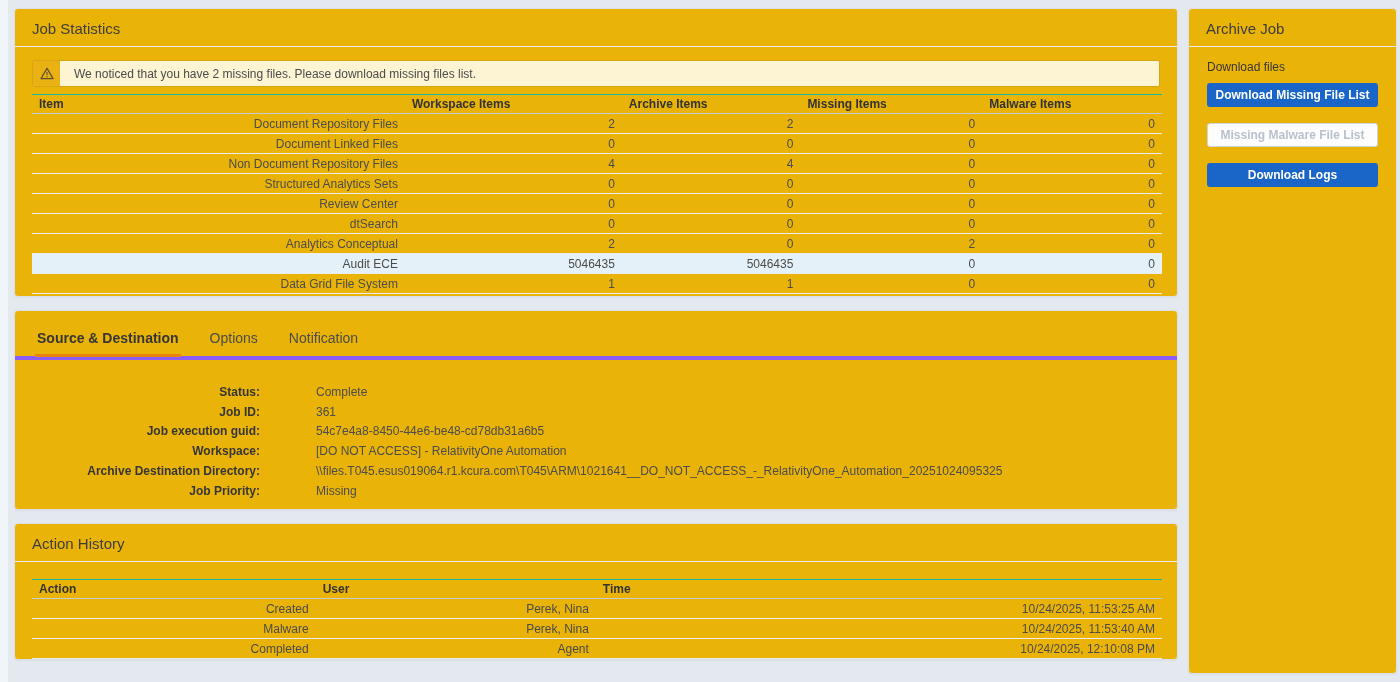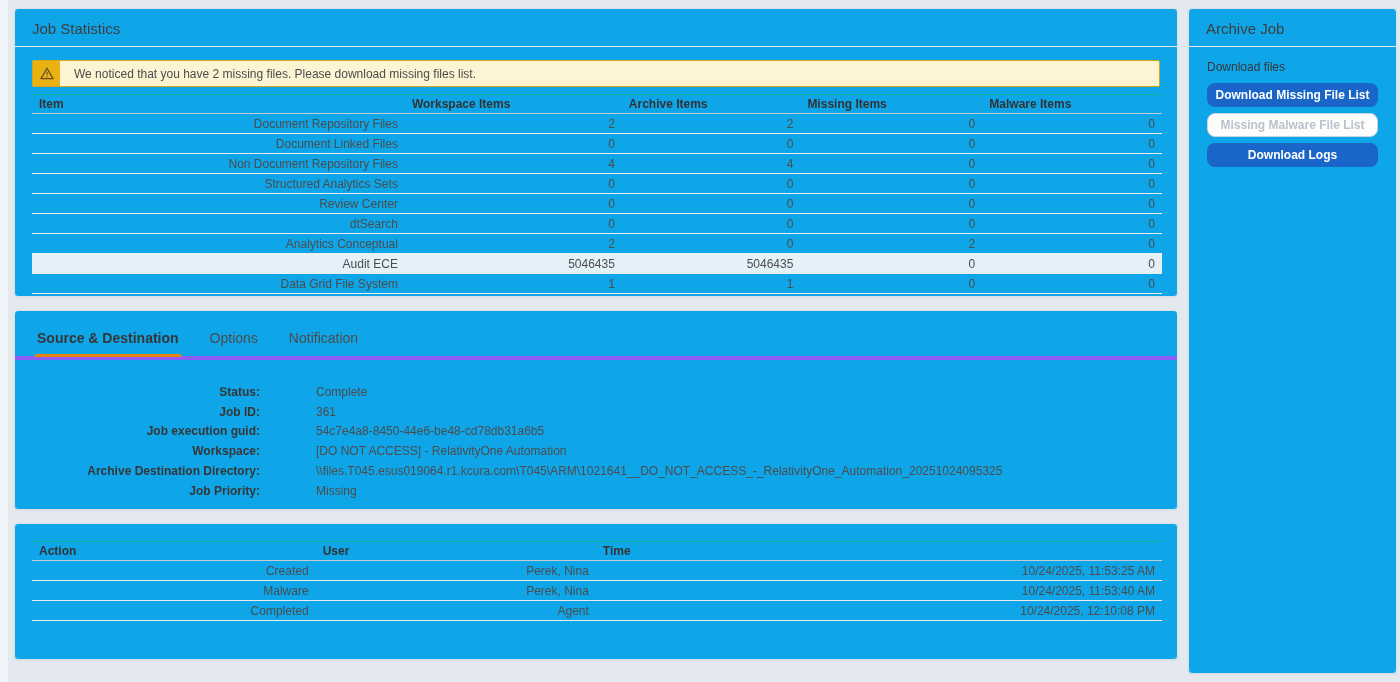--- a/index.html
+++ b/index.html
@@ -4,21 +4,21 @@
 <style>
   * { box-sizing: border-box; margin: 0; padding: 0; }
   html,body { font-family: "Liberation Sans", sans-serif; }
   .page {
     position: relative; width: 1400px; height: 682px;
     background: #e4e9ef; overflow: hidden;
   }
   .left-strip { position:absolute; left:0; top:0; width:8px; height:682px; background:#f0f5f9; }
   .main-col { position:absolute; left:14px; top:8px; width:1164px; }
   .card {
-    background:#0ea5e9; border:1px solid #dde1e7; border-radius:4px;
+    background:#eab308; border:1px solid #dde1e7; border-radius:4px;
     box-shadow: 0 1px 2px rgba(60,70,90,.06);
   }
   .card-title {
     font-size:15px; color:#3e3e3e; padding:11px 17px 9px;
     border-bottom:1px solid #e9ebee;
   }
   
   .stats-card { height:289px; overflow:hidden; }
   .warning-banner {
     margin:13px 17px 0; height:27px; display:flex; align-items:stretch;
@@ -56,23 +56,23 @@
   .field-value { padding-left:8px; color:#4c4c4c; white-space:nowrap; }
   
   .history-card { margin-top:13px; height:137px; overflow:hidden; }
   .history-card .data-table { margin-top:17px; }
   
   .side-card { position:absolute; left:1188px; top:8px; width:209px; height:666px; }
   .side-body { padding:0 18px; }
   .download-label { margin-top:13px; font-size:12px; font-weight:normal; color:#363636; }
   .buttons-stack { margin-top:9px; }
   .btn {
-    display:block; width:100%; height:24px; margin-bottom:6px;
+    display:block; width:100%; height:24px; margin-bottom:16px;
     font-family:inherit; font-size:12px; font-weight:bold;
-    border-radius:8px; cursor:pointer;text-align:center;
+    border-radius:3px; cursor:pointer;text-align:center;
   }
   .btn.primary { background:var(--accent-blue); color:#fff; border:none; }
   .btn.disabled { background:#fdfdfe; color:#b9c2cc; border:1px solid #ccd4dc; cursor:default; }
 </style>
 </head>
 <body>
 
 <div class="page">
   <div class="left-strip"></div>
 
@@ -203,20 +203,21 @@
             <div class="field-value">\\files.T045.esus019064.r1.kcura.com\T045\ARM\1021641__DO_NOT_ACCESS_-_RelativityOne_Automation_20251024095325</div>
           </div>
           <div class="field-row">
             <div class="field-label">Job Priority:</div>
             <div class="field-value">Missing</div>
           </div>
         </div>
     </section>
 
     <section class="card history-card">
+      <div class="card-title">Action History</div>
       <table class="data-table">
         <colgroup>
           <col style="width:25.1%">
             <col style="width:24.8%">
             <col style="width:50.1%">
         </colgroup>
         <thead>
             <tr id="history-head">
               <th>Action</th>
               <th>User</th>

